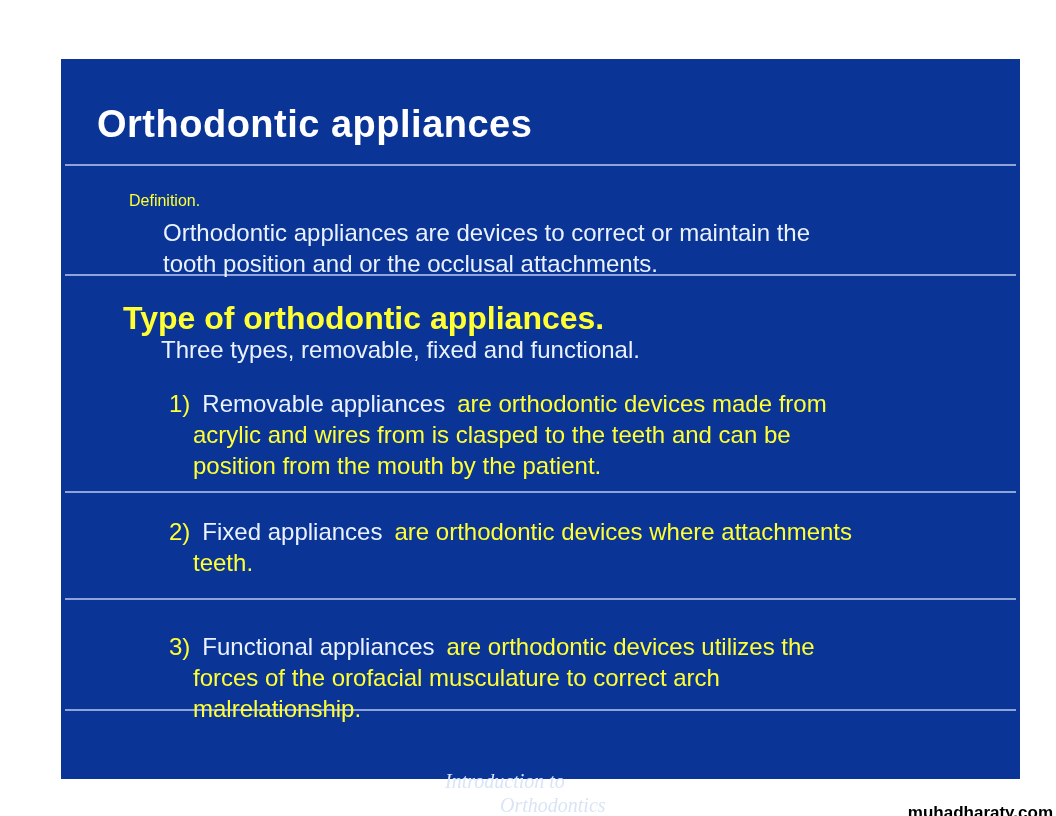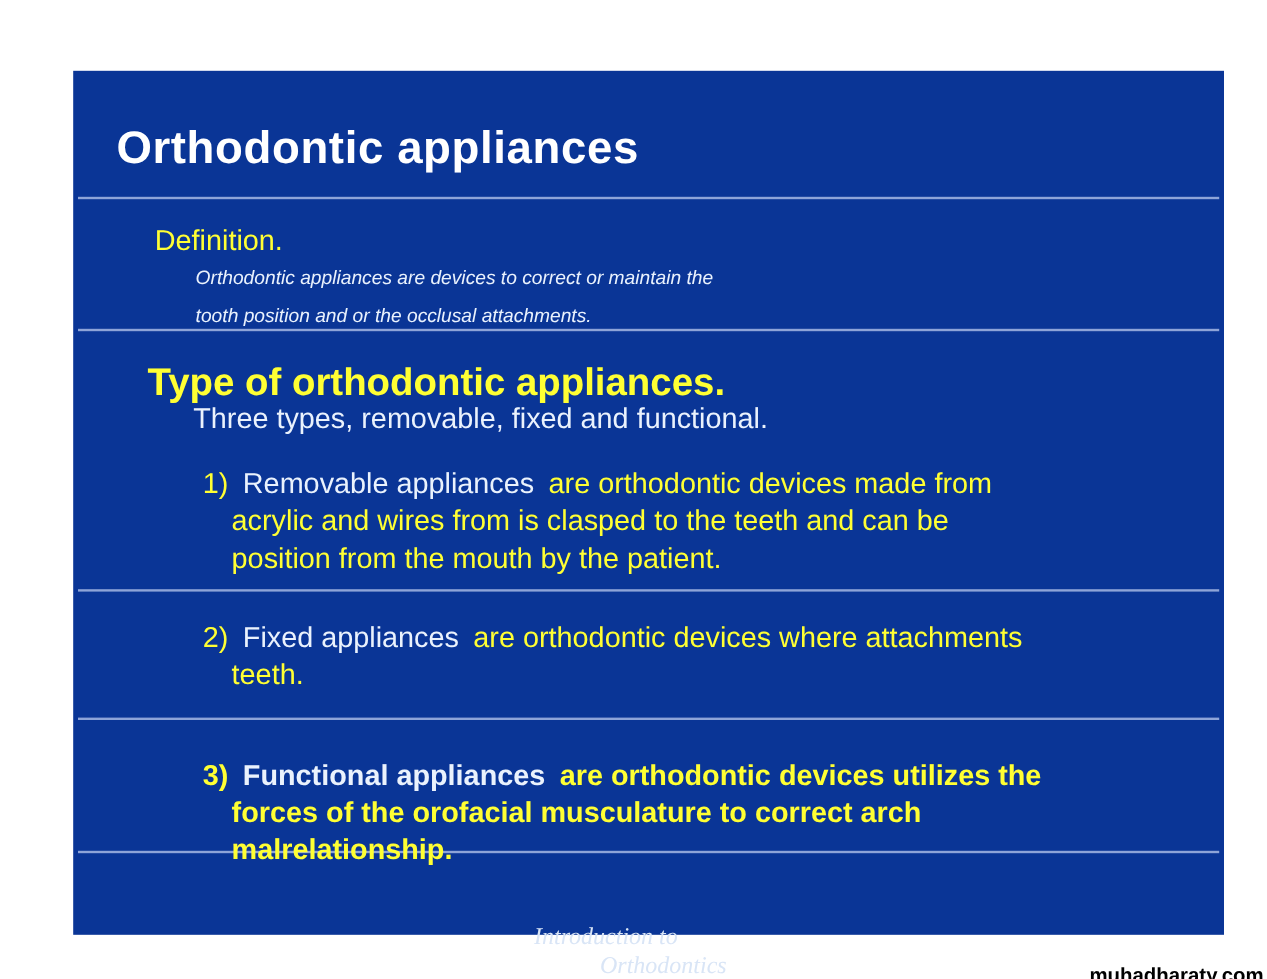--- a/index.html
+++ b/index.html
@@ -33,30 +33,29 @@
   .slide-title{
     position:absolute; left:28px; bottom:14px;
     font-size:38px; font-weight:bold;
     color:#FFFFFF; letter-spacing:0.5px;
     white-space:nowrap;
   }
 
   .band-definition{height:102px; padding-top:9px;}
   .def-heading{
     margin-left:64px;
-    font-size:24px; line-height:27px;
+    font-size:16px; line-height:27px;
     color:var(--accent_yellow);
     white-space:nowrap;
   }
   .def-body{margin-top:5px; margin-left:94px;}
   .body-line{
-    font-size:16px; line-height:27px;
+    font-size:24px; line-height:27px;
     color:var(--text_white);
     white-space:nowrap;
-    font-style:italic;
   }
 
   .band-types{height:209px; padding-top:17px;}
   .types-heading{
     margin-left:58px;
     font-size:32px; line-height:27px;
     font-weight:bold;
     color:var(--accent_yellow);
     white-space:nowrap;
   }
@@ -72,21 +71,21 @@
   .item-line{
     font-size:24px; line-height:27px;
     white-space:nowrap;
   }
   .item-line.cont{padding-left:28px; color:var(--accent_yellow);}
   .num{color:var(--accent_yellow); margin-right:8px;}
   .appliance-name{color:var(--text_white); margin-right:8px;}
   .desc{color:var(--accent_yellow);}
 
   .band-fixed{height:99px; padding-top:13px;}
-  .band-functional{height:103px; padding-top:21px;font-weight:bold;}
+  .band-functional{height:103px; padding-top:21px;}
 
   .band-footer{flex:1; position:relative;}
   .footer-line{
     position:absolute;
     font-family:"Liberation Serif", serif;
     font-size:20px; line-height:24px;
     color:#D9E5F6;
     white-space:nowrap;
     font-style:italic;
   }

